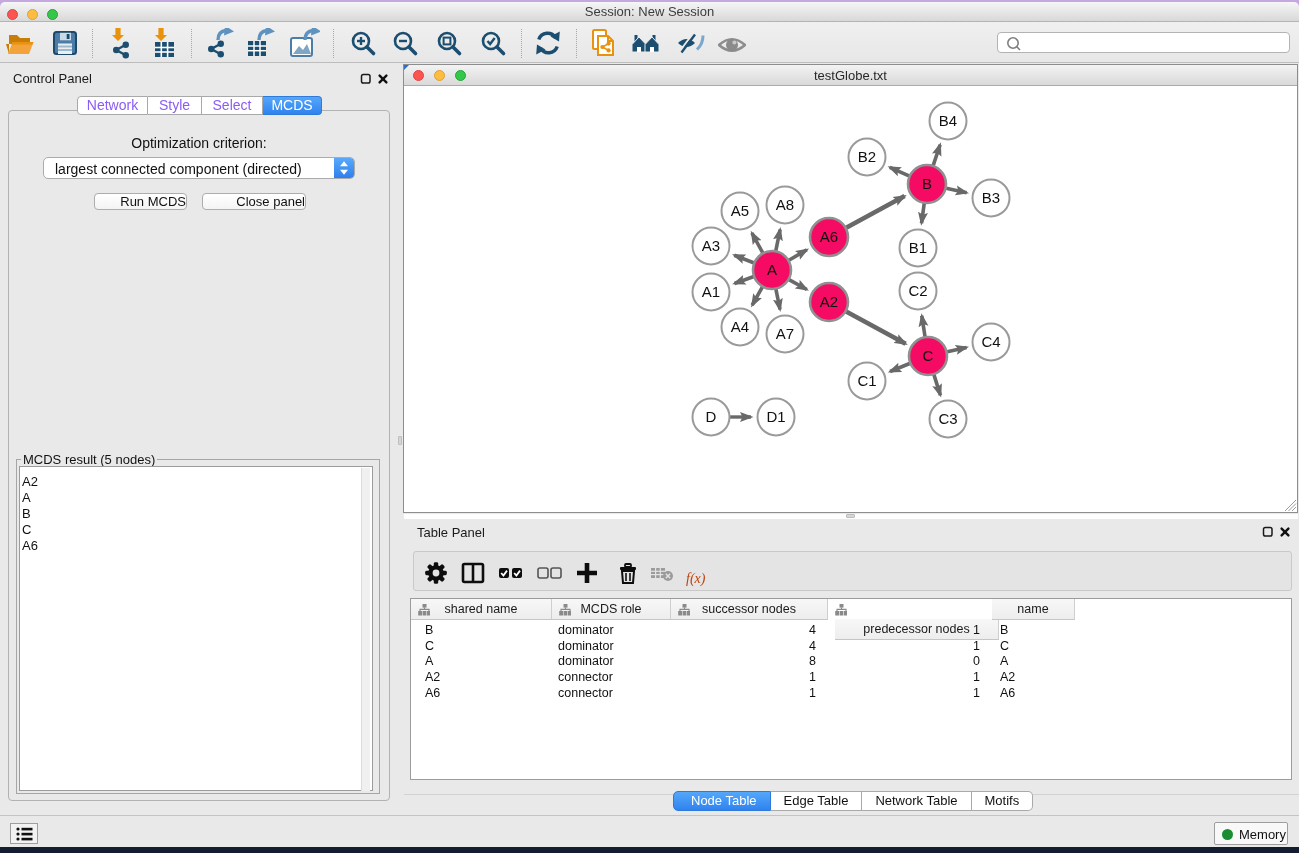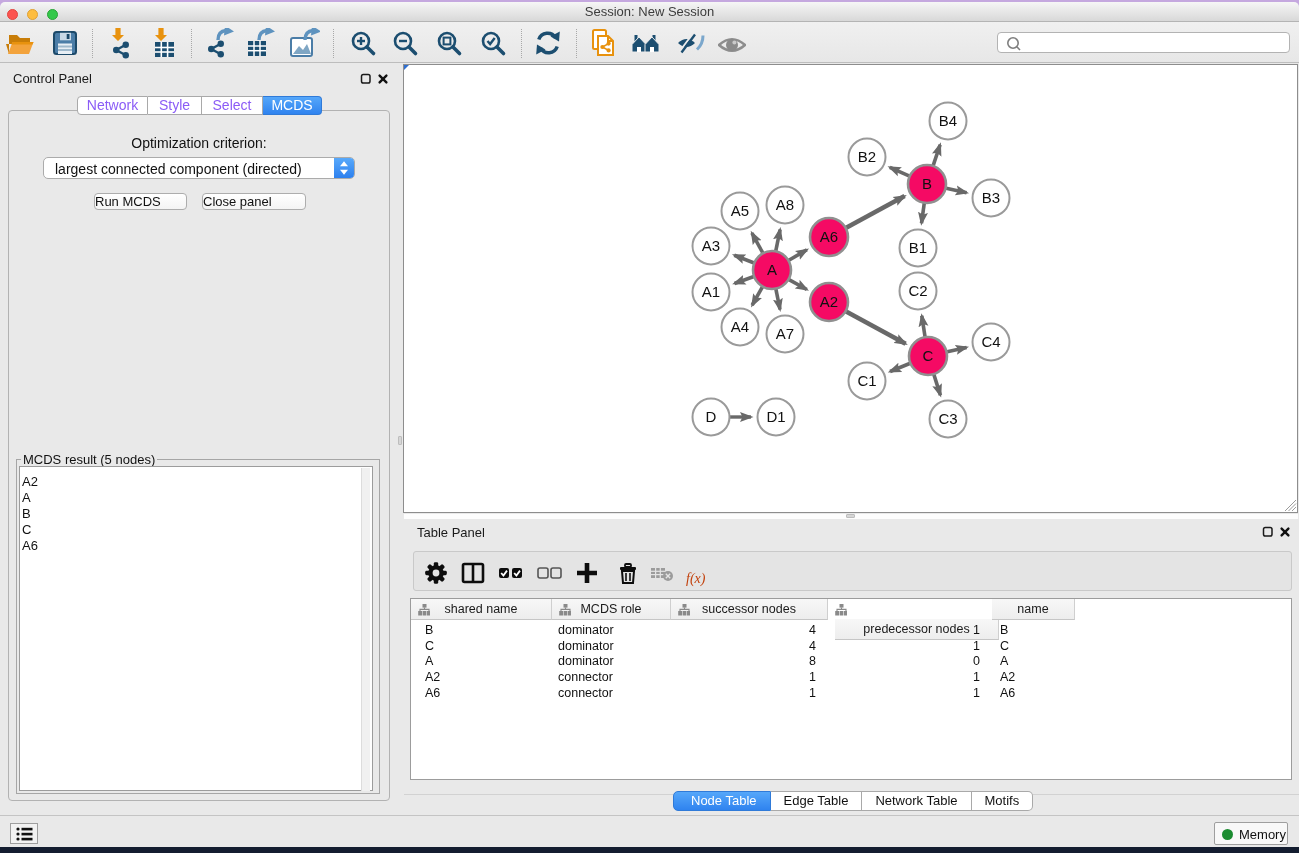--- a/index.html
+++ b/index.html
@@ -25,21 +25,21 @@
   line-height:17px; height:19px; }
 .tab.first { border-left:1px solid #a9a9a9; border-radius:4px 0 0 4px; }
 .tab.last { border-radius:0 4px 4px 0; }
 .tab.sel { background:linear-gradient(#55a7fa,#2f83ef); color:#fff; border-color:#2f7ad8; }
 #optlabel { left:0px; top:135px; width:398px; text-align:center; font-size:14px; color:#111; }
 #dropdown { left:43px; top:157px; width:312px; height:22px; background:#fff; border:1px solid #ababab; border-radius:5px; }
 #dropdown .txt { position:absolute; left:11px; top:2.5px; font-size:14px; color:#111; }
 #dropdown .spin { position:absolute; right:0; top:0; width:20px; height:20px; border-radius:0 4px 4px 0;
   background:linear-gradient(#58a9fb,#2d80ee); }
 .btn { position:absolute; height:17px; background:linear-gradient(#ffffff,#f4f4f4); border:1px solid #adadad; border-radius:4px;
-  font-size:13px; color:#111; text-align:left; line-height:15px; }
+  font-size:13px; color:#111; text-align:right; line-height:15px; }
 #fieldset { left:16px; top:459px; width:364px; height:335px; border:1px solid #a6a6a6; }
 #fieldset-label { left:21px; top:452px; font-size:13px; color:#111; background:#e9e9e9; padding:0 2px; }
 #listbox { left:19px; top:466px; width:354px; height:325px; background:#fff; border:1px solid #9c9c9c; }
 #listbox .sb { position:absolute; right:2px; top:1px; width:9px; height:323px; background:#f0f0f0; border-left:1px solid #dcdcdc; }
 
 #netwin { left:403px; top:64px; width:895px; height:449px; border:1px solid #8d8d8d; background:#fff; }
 #nw-title { position:absolute; left:0; top:0; width:100%; height:21px; background:linear-gradient(#f3f3f3,#d9d9d9); border-bottom:1px solid #ababab; }
 #nw-title .ttl { width:100%; text-align:center; font-size:13px; color:#282828; line-height:21px; }
 #nw-corner { position:absolute; left:0px; top:0px; width:0; height:0; border-left:5px solid #2f6fd0; border-bottom:5px solid transparent; }
 #graphwrap { position:absolute; left:0px; top:22px; width:893px; height:425px; }
@@ -239,20 +239,26 @@
 <div class="btn" style="left:94px;top:193px;width:93px;">Run MCDS</div>
 <div class="btn" style="left:202px;top:193px;width:104px;">Close panel</div>
 <div class="abs" id="fieldset"></div>
 <div class="abs" id="fieldset-label">MCDS result (5 nodes)</div>
 <div class="abs" id="listbox">
   <div class="sb"></div>
 
 </div>
 
 <div class="abs" id="netwin">
+  <div id="nw-title">
+    <div class="ttl">testGlobe.txt</div>
+    <div class="tl" style="left:9px;top:5px;background:#fc5450;border:1px solid #e14640;"></div>
+    <div class="tl" style="left:30px;top:5px;background:#fdbd40;border:1px solid #e0a034;"></div>
+    <div class="tl" style="left:51px;top:5px;background:#34c84a;border:1px solid #2aa237;"></div>
+  </div>
   <div id="nw-corner"></div>
   <div id="graphwrap">
       <svg width="894" height="425" style="position:absolute;left:0;top:0" xmlns="http://www.w3.org/2000/svg">
 <defs>
           <marker id="ah" markerUnits="userSpaceOnUse" markerWidth="14" markerHeight="11" refX="11" refY="5.5" orient="auto">
             <path d="M0,0.5 L13.5,5.5 L0,10.5 L2.5,5.5 Z" fill="#696969"></path>
           </marker>
         </defs>
 <line x1="359.2" y1="166.7" x2="347.9" y2="146.0" stroke="#696969" stroke-width="3.6" marker-end="url(#ah)"></line>
 <line x1="371.6" y1="164.9" x2="376.1" y2="142.5" stroke="#696969" stroke-width="3.6" marker-end="url(#ah)"></line>

